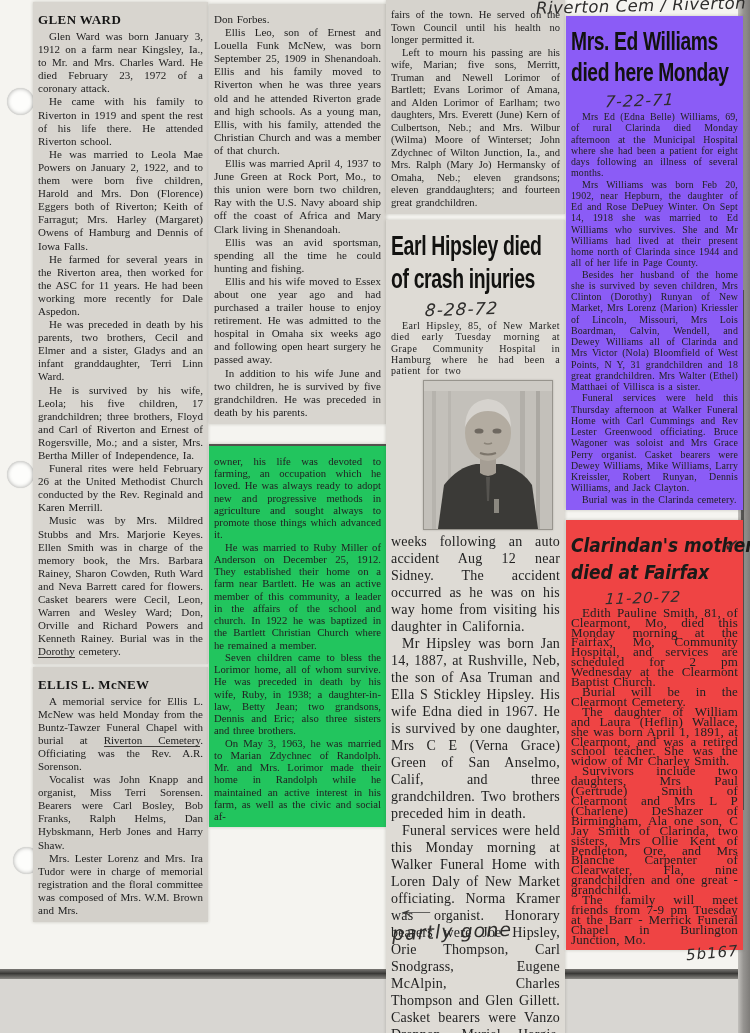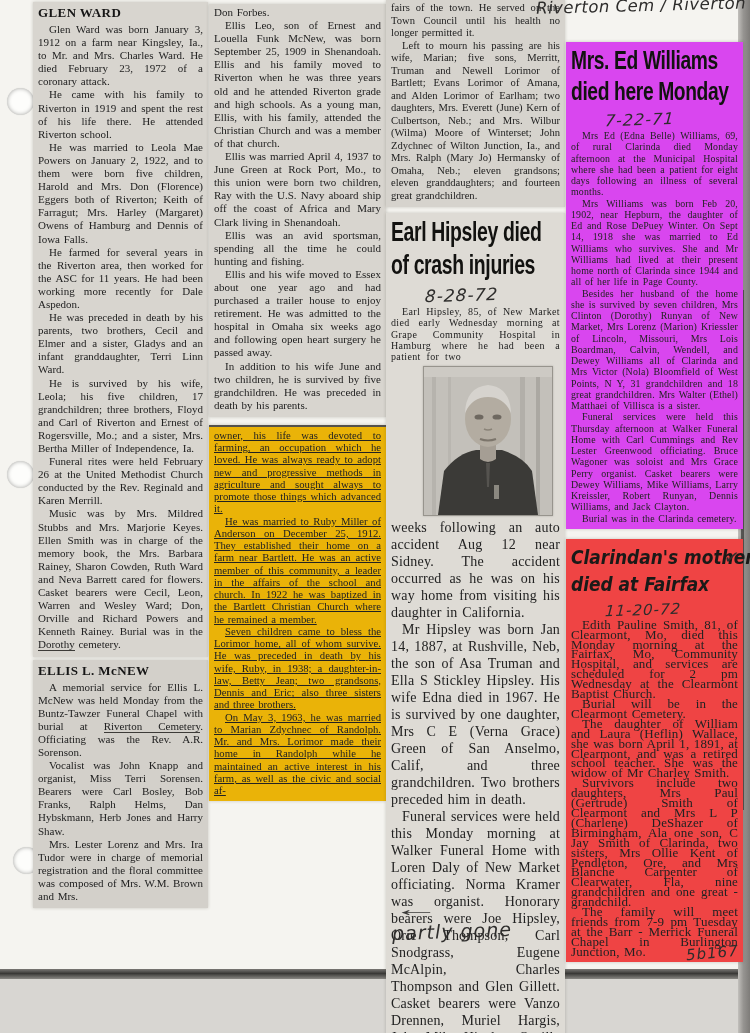--- a/index.html
+++ b/index.html
@@ -21,21 +21,21 @@
   #hole1{left:7px;top:88px;}
   #hole2{left:7px;top:461px;}
   #hole3{left:13px;top:847px;}
 
   .col{position:absolute;}
   #col1{left:33px;top:2px;width:175px;}
   #col2{left:209px;top:4px;width:177px;}
   #col3{left:386px;top:0;width:179px;}
   #col4{left:566px;top:16px;width:177px;}
 
-  .clip{padding:2px 5px 5px;box-shadow:0 0 3px rgba(60,55,45,.25);}
+  .clip{padding:9px 5px 5px;box-shadow:0 0 3px rgba(60,55,45,.25);}
   .clip.edged{border-top:2px solid #55524e;}
 
   .para{margin:0;text-align:justify;text-indent:11px;word-spacing:1px;}
   .para.noindent{text-indent:0;}
   .hand-underline{border-bottom:1.5px solid #3d3b38;}
 
   #col1 .para{font-size:11px;line-height:13.1px;}
   #col2 .clip1 .para{font-size:11px;line-height:13.1px;}
   #col2 .clip2 .para{font-size:10.7px;line-height:12.25px;}
   #col3 .clip1 .para{font-size:10.6px;line-height:12.5px;}
@@ -105,39 +105,39 @@
   </div>
 <div class="col" id="col2">
     <div class="clip clip1" style="background: rgb(216, 213, 207);">
       <p class="para noindent">Don Forbes.</p>
       <p class="para">Ellis Leo, son of Ernest and Louella Funk McNew, was born September 25, 1909 in Shenandoah. Ellis and his family moved to Riverton when he was three years old and he attended Riverton grade and high schools. As a young man, Ellis, with his family, attended the Christian Church and was a member of that church.</p>
       <p class="para">Ellis was married April 4, 1937 to June Green at Rock Port, Mo., to this union were born two children, Ray with the U.S. Navy aboard ship off the coast of Africa and Mary Clark living in Shenandoah.</p>
       <p class="para">Ellis was an avid sportsman, spending all the time he could hunting and fishing.</p>
       <p class="para">Ellis and his wife moved to Essex about one year ago and had purchased a trailer house to enjoy retirement. He was admitted to the hospital in Omaha six weeks ago and following open heart surgery he passed away.</p>
       <p class="para">In addition to his wife June and two children, he is survived by five grandchildren. He was preceded in death by his parents.</p>
     </div>
-    <div class="clip clip2 edged" style="background: #eab308; margin-top: 8px; text-decoration: underline;">
+    <div class="clip clip2 edged" style="background: #22c55e; margin-top: 20px;">
       <p class="para noindent">owner, his life was devoted to farming, an occupation which he loved. He was always ready to adopt new and progressive methods in agriculture and sought always to promote those things which advanced it.</p>
       <p class="para">He was married to Ruby Miller of Anderson on December 25, 1912. They established their home on a farm near Bartlett. He was an active member of this community, a leader in the affairs of the school and church. In 1922 he was baptized in the Bartlett Christian Church where he remained a member.</p>
       <p class="para">Seven children came to bless the Lorimor home, all of whom survive. He was preceded in death by his wife, Ruby, in 1938; a daughter-in-law, Betty Jean; two grandsons, Dennis and Eric; also three sisters and three brothers.</p>
       <p class="para">On May 3, 1963, he was married to Marian Zdychnec of Randolph. Mr. and Mrs. Lorimor made their home in Randolph while he maintained an active interest in his farm, as well as the civic and social af-</p>
     </div>
   </div>
 <div class="col" id="col3">
     <div class="clip clip1" style="background: rgb(214, 211, 205);">
       <p class="para noindent">fairs of the town. He served on the Town Council until his health no longer permitted it.</p>
       <p class="para">Left to mourn his passing are his wife, Marian; five sons, Merritt, Truman and Newell Lorimor of Bartlett; Evans Lorimor of Amana, and Alden Lorimor of Earlham; two daughters, Mrs. Everett (June) Kern of Culbertson, Neb.; and Mrs. Wilbur (Wilma) Moore of Winterset; John Zdychnec of Wilton Junction, Ia., and Mrs. Ralph (Mary Jo) Hermansky of Omaha, Neb.; eleven grandsons; eleven granddaughters; and fourteen great grandchildren.</p>
     </div>
     <div class="clip clip2" style="background: rgb(222, 219, 213); margin-top: 6px;">
       <div class="hl hl-sans hl-hipsley">
         <div class="line"><span class="inner">Earl Hipsley died</span></div>
         <div class="line"><span class="inner">of crash injuries</span></div>
       </div>
       <div class="hw date" style="font-size: 17px;">8-28-72</div>
-      <p class="para intro">Earl Hipsley, 85, of New Market died early Wednesday morning at Grape Community Hospital in Hamburg where he had been a patient for two</p>
+      <p class="para intro">Earl Hipsley, 85, of New Market died early Tuesday morning at Grape Community Hospital in Hamburg where he had been a patient for two</p>
       <div class="photo">
   <svg width="128" height="148" viewBox="0 0 128 148" xmlns="http://www.w3.org/2000/svg">
     <rect width="128" height="148" fill="#c3c0ba"></rect>
     <rect x="8" y="0" width="4" height="148" fill="#b6b3ad"></rect>
     <rect x="24" y="0" width="3" height="148" fill="#b9b6b0"></rect>
     <rect x="96" y="0" width="5" height="148" fill="#b2afa9"></rect>
     <rect x="112" y="0" width="4" height="148" fill="#aba8a2"></rect>
     <rect x="0" y="0" width="128" height="10" fill="#cdcac4"></rect>
     <path d="M14 148 L20 104 Q34 86 52 83 L78 83 Q100 90 108 104 L114 148 Z" fill="#3b3a37"></path>
     <path d="M56 78 L56 92 Q64 98 72 92 L72 78 Z" fill="#a59e94"></path>
@@ -150,21 +150,21 @@
     <path d="M62 96 L66 96 L65 120 L63 120 Z" fill="#55534f"></path>
     <rect x="70" y="118" width="5" height="14" fill="#8b8880"></rect>
   </svg>
 </div>
       <p class="para noindent c3small">weeks following an auto accident Aug 12 near Sidney. The accident occurred as he was on his way home from visiting his daughter in California.</p>
       <p class="para c3small">Mr Hipsley was born Jan 14, 1887, at Rushville, Neb, the son of Asa Truman and Ella S Stickley Hipsley. His wife Edna died in 1967. He is survived by one daughter, Mrs C E (Verna Grace) Green of San Anselmo, Calif, and three grandchildren. Two brothers preceded him in death.</p>
       <p class="para c3small">Funeral services were held this Monday morning at Walker Funeral Home with Loren Daly of New Market officiating. Norma Kramer was organist. Honorary bearers were Joe Hipsley, Orie Thompson, Carl Snodgrass, Eugene McAlpin, Charles Thompson and Glen Gillett. Casket bearers were Vanzo Drennen, Muriel Hargis, John Mike Hipsley, Orville Wood, Orville Preeo and Gene Renshaw. Burial was in <span class="hand-underline">Memory Cemetery</span> at New Market.</p>
     </div>
   </div>
 <div class="col" id="col4">
-    <div class="clip clip1" style="background: #d946ef; margin-top: 26px;">
+    <div class="clip clip1" style="background: #8b5cf6;">
       <div class="hl hl-sans hl-williams">
         <div class="line"><span class="inner">Mrs. Ed Williams</span></div>
         <div class="line"><span class="inner">died here Monday</span></div>
       </div>
       <div class="hw date" style="font-size: 16px;">7-22-71</div>
       <p class="para">Mrs Ed (Edna Belle) Williams, 69, of rural Clarinda died Monday afternoon at the Municipal Hospital where she had been a patient for eight days following an illness of several months.</p>
       <p class="para">Mrs Williams was born Feb 20, 1902, near Hepburn, the daughter of Ed and Rose DePuey Winter. On Sept 14, 1918 she was married to Ed Williams who survives. She and Mr Williams had lived at their present home north of Clarinda since 1944 and all of her life in Page County.</p>
       <p class="para">Besides her husband of the home she is survived by seven children, Mrs Clinton (Dorothy) Runyan of New Market, Mrs Lorenz (Marion) Kriessler of Lincoln, Missouri, Mrs Lois Boardman, Calvin, Wendell, and Dewey Williams all of Clarinda and Mrs Victor (Nola) Bloomfield of West Points, N Y, 31 grandchildren and 18 great grandchildren. Mrs Walter (Ethel) Matthaei of Villisca is a sister.</p>
       <p class="para">Funeral services were held this Thursday afternoon at Walker Funeral Home with Carl Cummings and Rev Lester Greenwood officiating. Bruce Wagoner was soloist and Mrs Grace Perry organist. Casket bearers were Dewey Williams, Mike Williams, Larry Kreissler, Robert Runyan, Dennis Williams, and Jack Clayton.</p>
       <p class="para">Burial was in the Clarinda cemetery.</p>

